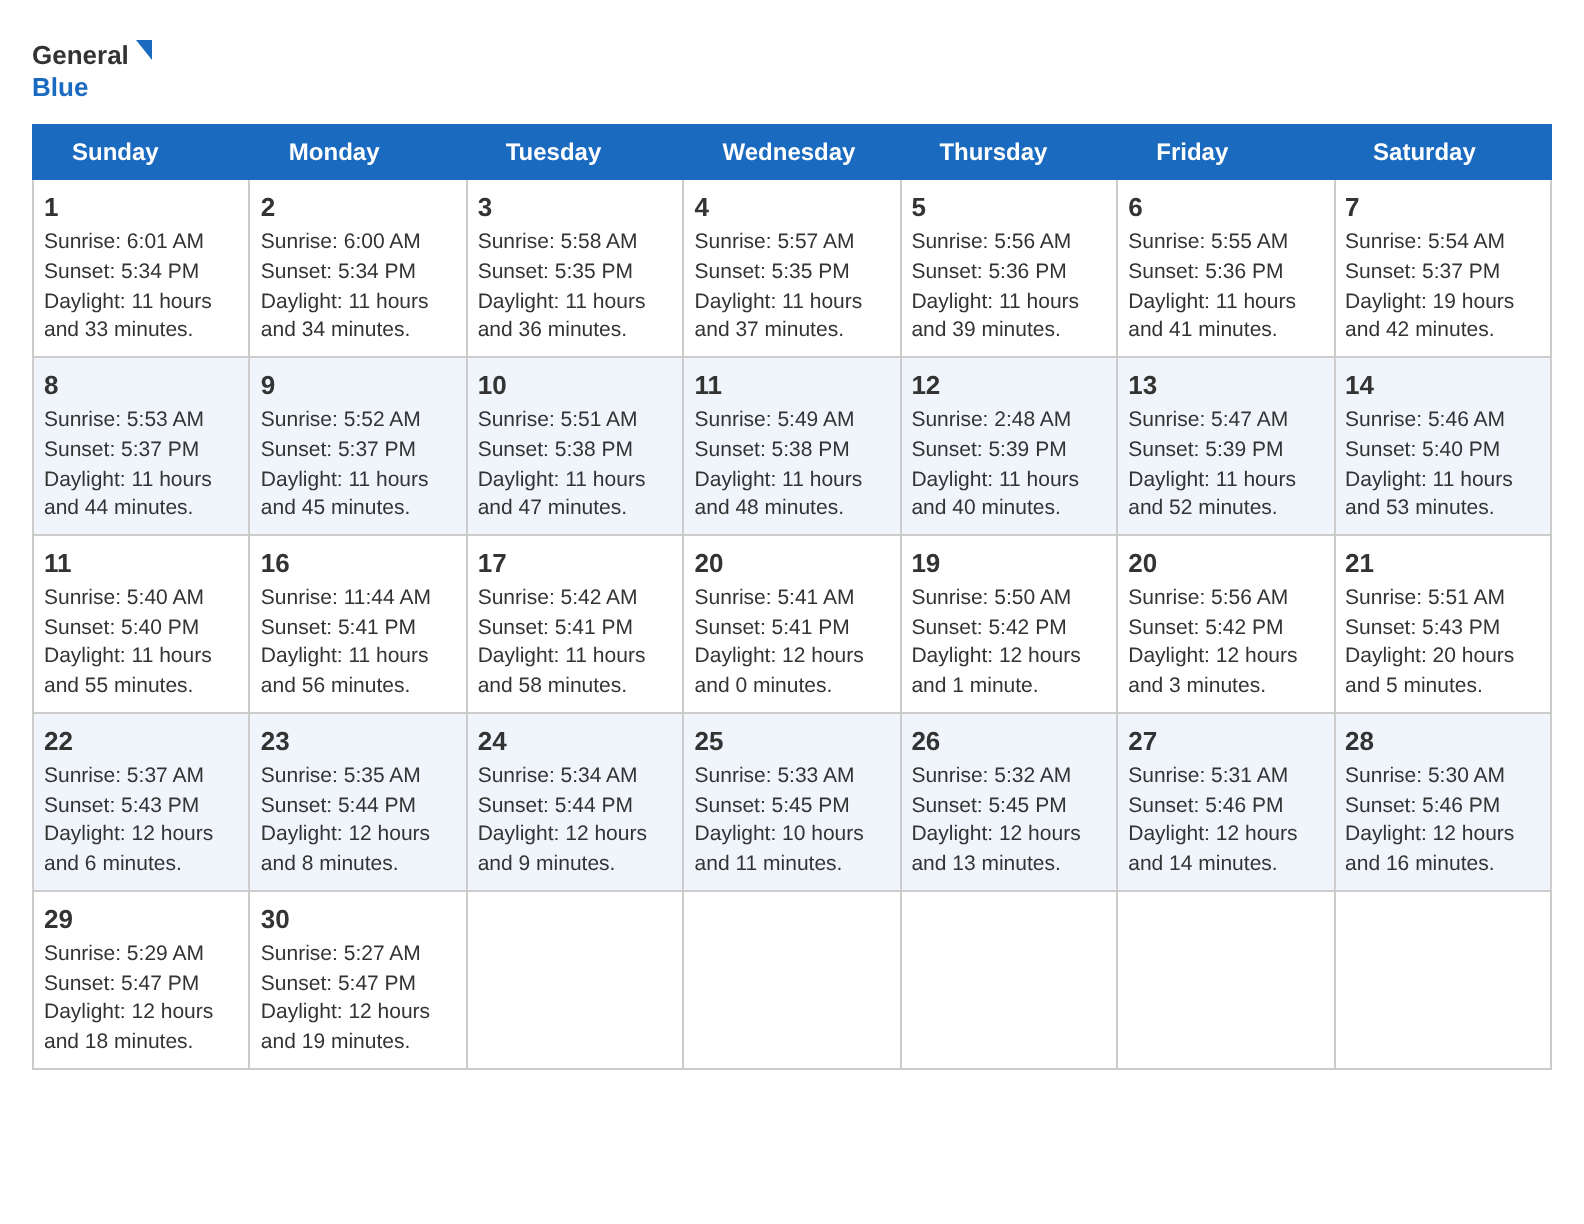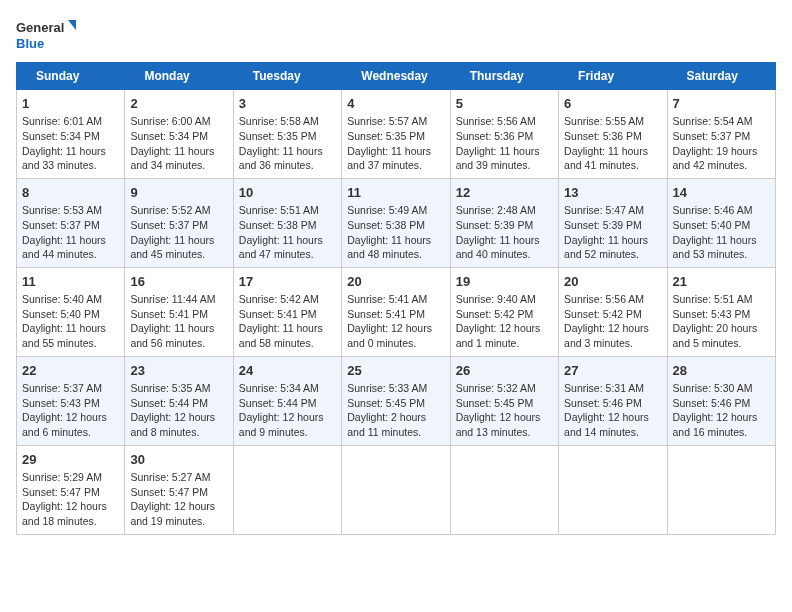--- a/index.html
+++ b/index.html
@@ -109,29 +109,29 @@
         <td><span class="day-num">11</span><span>Sunrise: 5:49 AM</span><br><span>Sunset: 5:38 PM</span><br><span>Daylight: 11 hours and 48 minutes.</span></td>
         <td><span class="day-num">12</span><span>Sunrise: 2:48 AM</span><br><span>Sunset: 5:39 PM</span><br><span>Daylight: 11 hours and 40 minutes.</span></td>
         <td><span class="day-num">13</span><span>Sunrise: 5:47 AM</span><br><span>Sunset: 5:39 PM</span><br><span>Daylight: 11 hours and 52 minutes.</span></td>
         <td><span class="day-num">14</span><span>Sunrise: 5:46 AM</span><br><span>Sunset: 5:40 PM</span><br><span>Daylight: 11 hours and 53 minutes.</span></td>
       </tr>
       <tr>
         <td><span class="day-num">11</span><span>Sunrise: 5:40 AM</span><br><span>Sunset: 5:40 PM</span><br><span>Daylight: 11 hours and 55 minutes.</span></td>
         <td><span class="day-num">16</span><span>Sunrise: 11:44 AM</span><br><span>Sunset: 5:41 PM</span><br><span>Daylight: 11 hours and 56 minutes.</span></td>
         <td><span class="day-num">17</span><span>Sunrise: 5:42 AM</span><br><span>Sunset: 5:41 PM</span><br><span>Daylight: 11 hours and 58 minutes.</span></td>
         <td><span class="day-num">20</span><span>Sunrise: 5:41 AM</span><br><span>Sunset: 5:41 PM</span><br><span>Daylight: 12 hours and 0 minutes.</span></td>
-        <td><span class="day-num">19</span><span>Sunrise: 9:40 AM</span><br><span>Sunset: 5:42 PM</span><br><span>Daylight: 12 hours and 1 minute.</span></td>
+        <td><span class="day-num">19</span><span>Sunrise: 5:50 AM</span><br><span>Sunset: 5:42 PM</span><br><span>Daylight: 12 hours and 1 minute.</span></td>
         <td><span class="day-num">20</span><span>Sunrise: 5:56 AM</span><br><span>Sunset: 5:42 PM</span><br><span>Daylight: 12 hours and 3 minutes.</span></td>
         <td><span class="day-num">21</span><span>Sunrise: 5:51 AM</span><br><span>Sunset: 5:43 PM</span><br><span>Daylight: 20 hours and 5 minutes.</span></td>
       </tr>
       <tr>
         <td><span class="day-num">22</span><span>Sunrise: 5:37 AM</span><br><span>Sunset: 5:43 PM</span><br><span>Daylight: 12 hours and 6 minutes.</span></td>
         <td><span class="day-num">23</span><span>Sunrise: 5:35 AM</span><br><span>Sunset: 5:44 PM</span><br><span>Daylight: 12 hours and 8 minutes.</span></td>
         <td><span class="day-num">24</span><span>Sunrise: 5:34 AM</span><br><span>Sunset: 5:44 PM</span><br><span>Daylight: 12 hours and 9 minutes.</span></td>
-        <td><span class="day-num">25</span><span>Sunrise: 5:33 AM</span><br><span>Sunset: 5:45 PM</span><br><span>Daylight: 2 hours and 11 minutes.</span></td>
+        <td><span class="day-num">25</span><span>Sunrise: 5:33 AM</span><br><span>Sunset: 5:45 PM</span><br><span>Daylight: 10 hours and 11 minutes.</span></td>
         <td><span class="day-num">26</span><span>Sunrise: 5:32 AM</span><br><span>Sunset: 5:45 PM</span><br><span>Daylight: 12 hours and 13 minutes.</span></td>
         <td><span class="day-num">27</span><span>Sunrise: 5:31 AM</span><br><span>Sunset: 5:46 PM</span><br><span>Daylight: 12 hours and 14 minutes.</span></td>
         <td><span class="day-num">28</span><span>Sunrise: 5:30 AM</span><br><span>Sunset: 5:46 PM</span><br><span>Daylight: 12 hours and 16 minutes.</span></td>
       </tr>
       <tr>
         <td><span class="day-num">29</span><span>Sunrise: 5:29 AM</span><br><span>Sunset: 5:47 PM</span><br><span>Daylight: 12 hours and 18 minutes.</span></td>
         <td><span class="day-num">30</span><span>Sunrise: 5:27 AM</span><br><span>Sunset: 5:47 PM</span><br><span>Daylight: 12 hours and 19 minutes.</span></td>
         <td class="empty-cell"></td>
         <td class="empty-cell"></td>
         <td class="empty-cell"></td>

